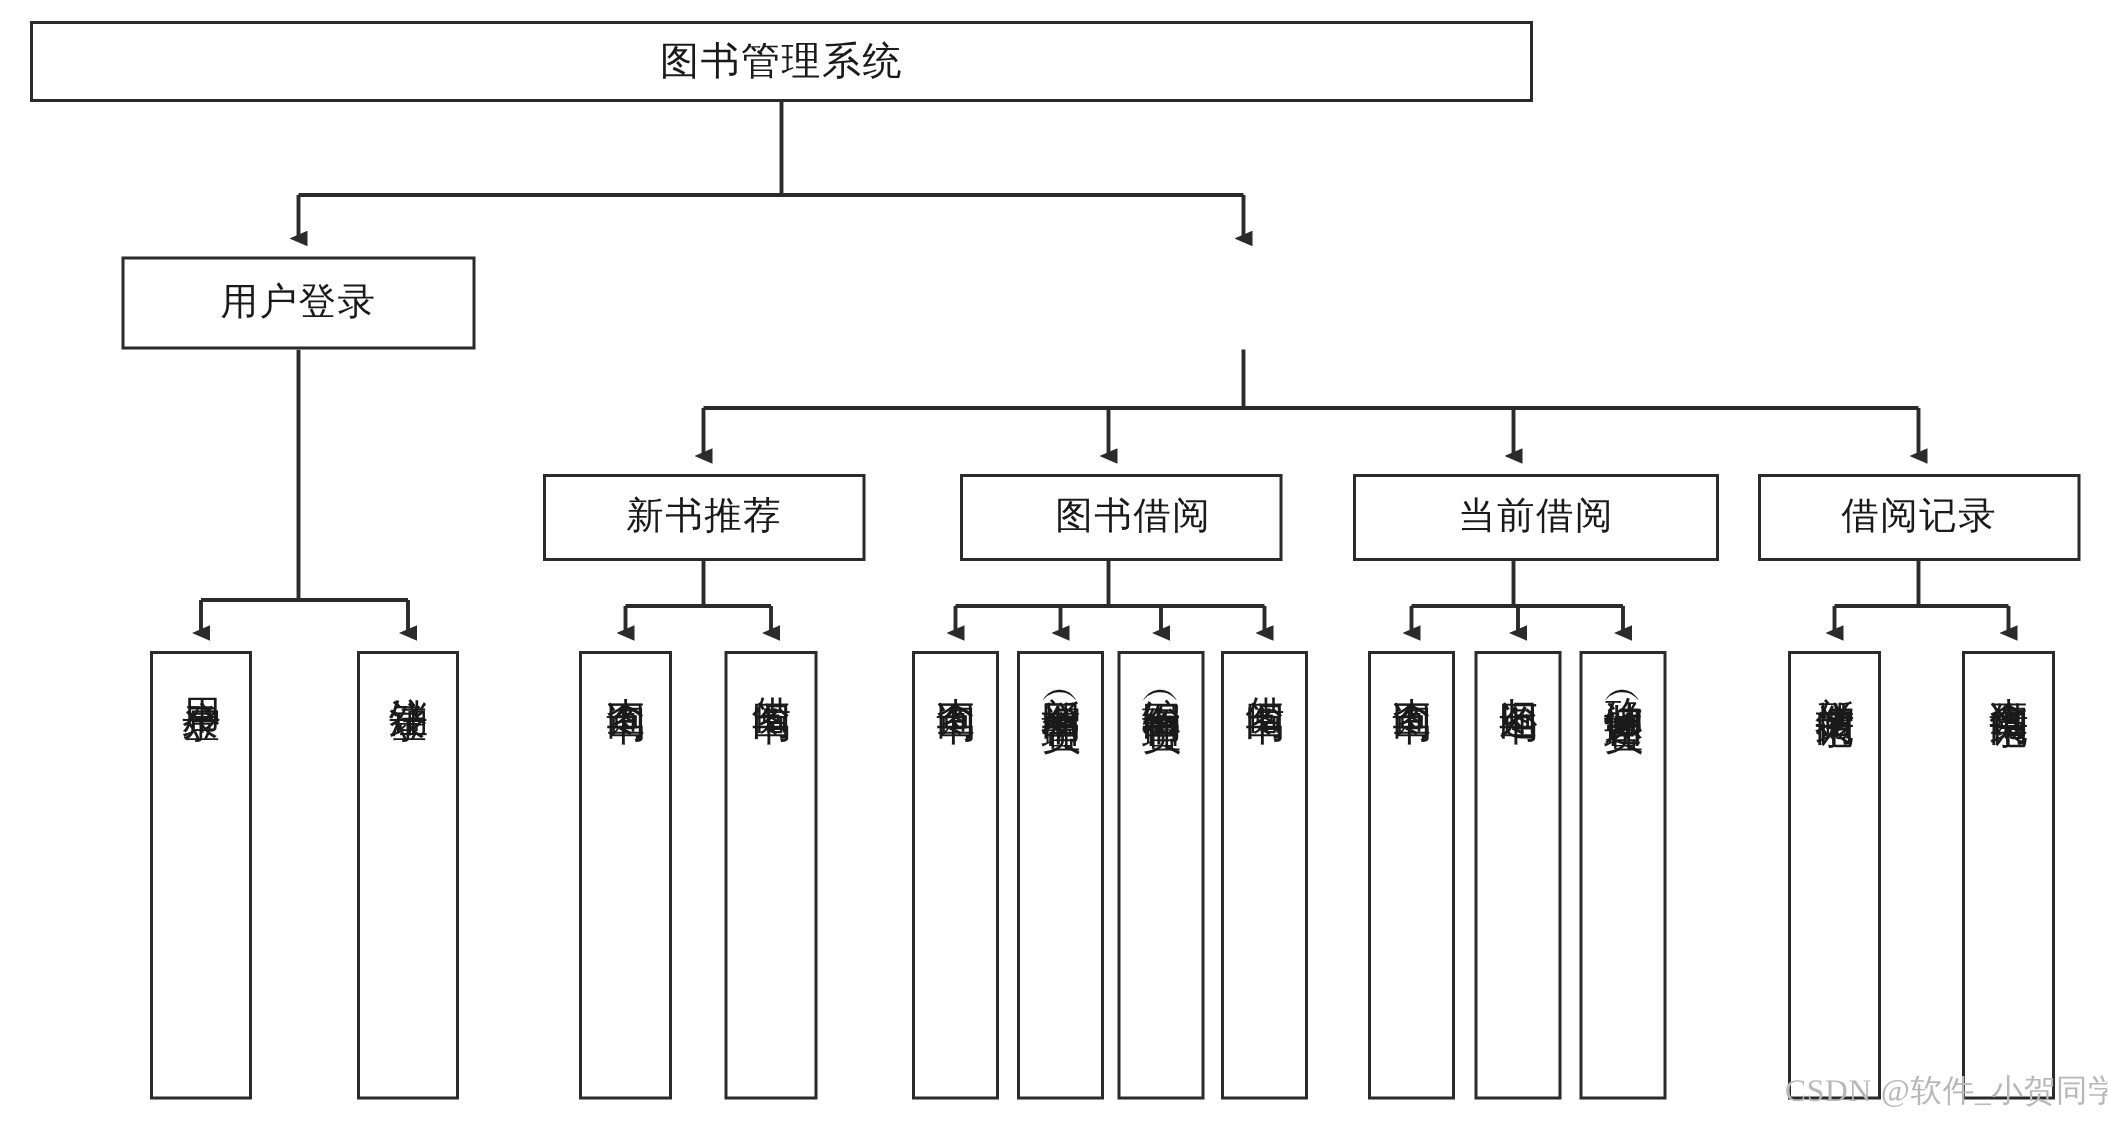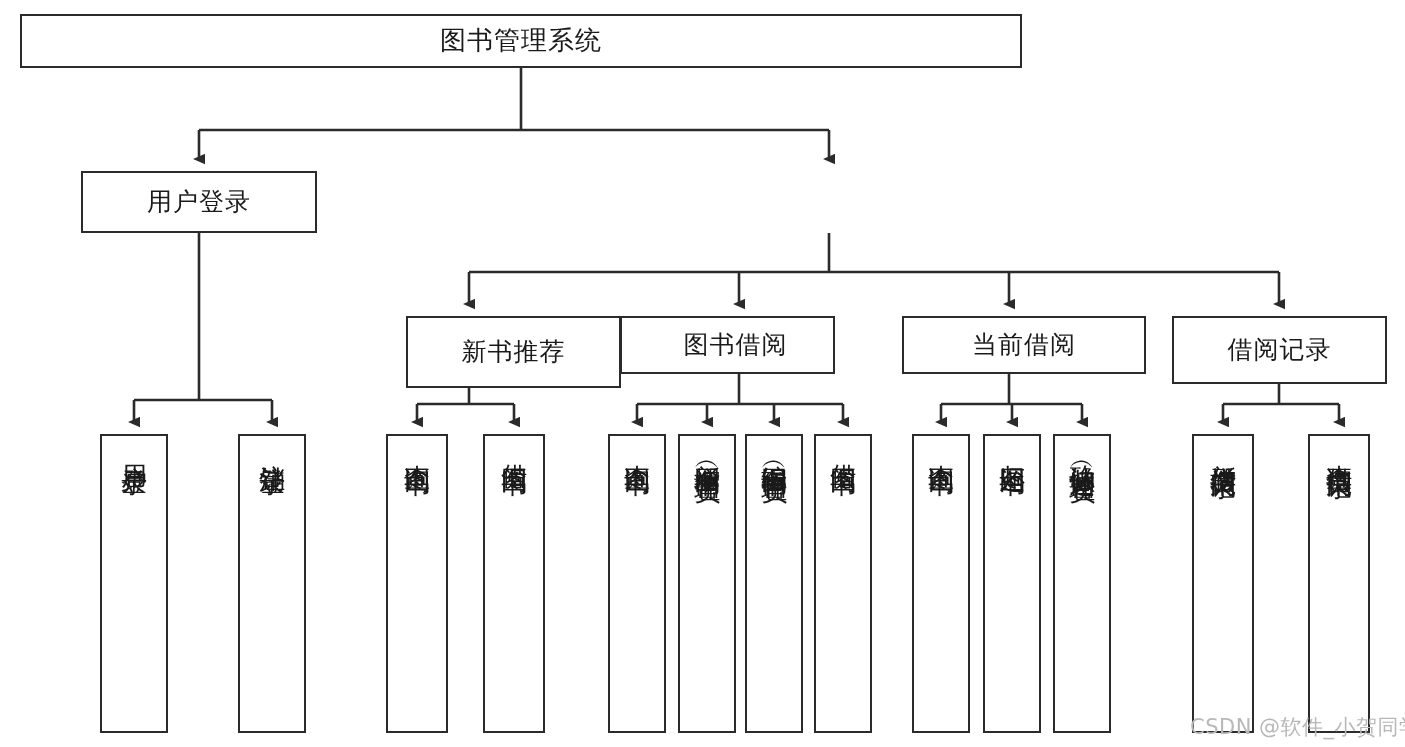--- a/index.html
+++ b/index.html
@@ -10,20 +10,21 @@
   }
   body {
     font-family: "DejaVu Sans", "Liberation Sans", sans-serif;
   }
   #canvas {
     position: relative;
     width: 1405px;
     height: 747px;
     background: #ffffff;
     overflow: hidden;
+    font-family: Liberation Serif, serif;
   }
   #edges {
     position: absolute;
     left: 0;
     top: 0;
     width: 1405px;
     height: 747px;
   }
   .node {
     position: absolute;
@@ -124,30 +125,30 @@
   </svg>
 
   <div class="node horiz root" id="node-root" style="left: 20px; top: 14px; width: 1002px; height: 54px;">
     <span>图书管理系统</span>
   </div>
 
   <div class="node horiz" id="node-l1-0" style="left: 81px; top: 171px; width: 236px; height: 62px;">
     <span>用户登录</span>
   </div>
 
-  <div class="node horiz" id="node-l2-0" style="left: 362px; top: 316px; width: 215px; height: 72px; margin-left: 44px;">
+  <div class="node horiz" id="node-l2-0" style="left: 362px; top: 316px; width: 215px; height: 58px;">
     <span>新书推荐</span>
   </div>
-  <div class="node horiz" id="node-l2-1" style="left: 620px; top: 316px; width: 215px; height: 58px; padding-left: 16px;">
+  <div class="node horiz" id="node-l2-1" style="left: 640px; top: 316px; width: 215px; height: 58px; padding-left: 16px;">
     <span>图书借阅</span>
   </div>
   <div class="node horiz" id="node-l2-2" style="left: 902px; top: 316px; width: 244px; height: 58px;">
     <span>当前借阅</span>
   </div>
-  <div class="node horiz" id="node-l2-3" style="left: 1172px; top: 316px; width: 215px; height: 68px;">
+  <div class="node horiz" id="node-l2-3" style="left: 1172px; top: 316px; width: 215px; height: 58px;">
     <span>借阅记录</span>
   </div>
 
   <div class="node leaf" id="node-leaf-0" style="left: 100px; top: 434px; width: 68px; height: 299px;">
     <span class="vtext">用户登录</span>
   </div>
   <div class="node leaf" id="node-leaf-1" style="left: 238px; top: 434px; width: 68px; height: 299px;">
     <span class="vtext">注销登录</span>
   </div>
   <div class="node leaf" id="node-leaf-2" style="left: 386px; top: 434px; width: 62px; height: 299px;">

